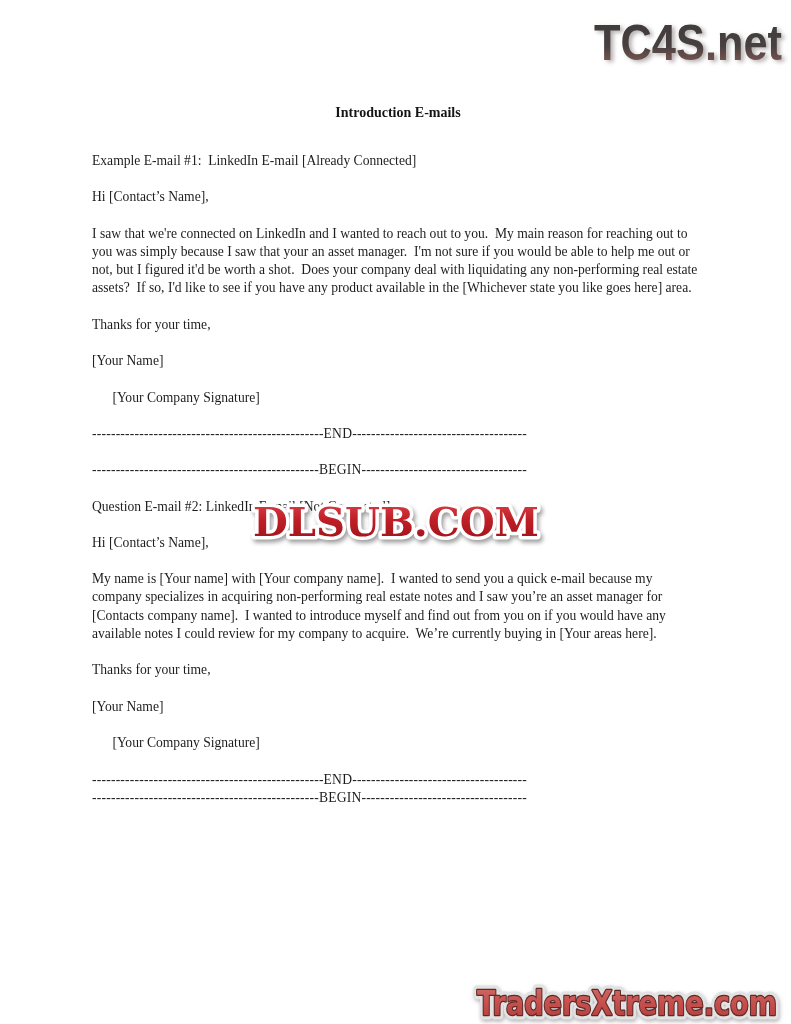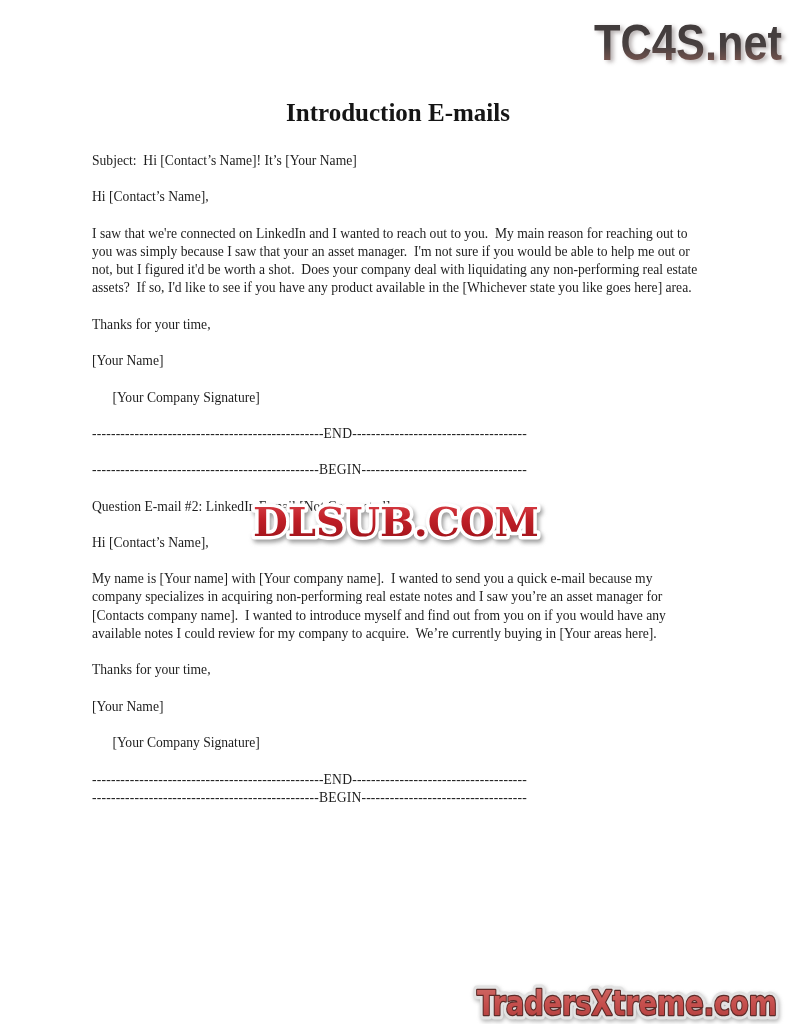--- a/index.html
+++ b/index.html
@@ -20,21 +20,21 @@
   }
   .content {
     position: absolute;
     top: 92px;
     left: 92px;
     width: 612px;
     font-size: 13.6px;
     line-height: 18.3px;
   }
   .doc-title {
-    font-size: 25px;
+    font-size: 14px;
     line-height: 26px;
     font-weight: bold;
     text-align: center;
     margin: 0 0 26px 0;
     color: #151515;
   }
   .para {
     margin: 0 0 18px 0;
     white-space: pre-wrap;
   }
@@ -78,21 +78,21 @@
       </linearGradient>
     </defs>
     <text x="196" y="50" text-anchor="end" font-family="Liberation Sans, sans-serif" font-weight="bold" font-size="50" fill="url(#gradTop)" textLength="188" lengthAdjust="spacingAndGlyphs">TC4S.net</text>
   </svg>
 
   <div class="content">
 
     <h1 class="doc-title">Introduction E-mails</h1>
 
 
-    <p class="para">Subject:  Hi [Contact’s Name]! It’s [Your Name]</p>
+    <p class="para">Example E-mail #1:  LinkedIn E-mail [Already Connected]</p>
     <p class="para">Hi [Contact’s Name],</p>
     <p class="para">I saw that we're connected on LinkedIn and I wanted to reach out to you.  My main reason for reaching out to you was simply because I saw that your an asset manager.  I'm not sure if you would be able to help me out or not, but I figured it'd be worth a shot.  Does your company deal with liquidating any non-performing real estate assets?  If so, I'd like to see if you have any product available in the [Whichever state you like goes here] area.</p>
     <p class="para">Thanks for your time,</p>
     <p class="para"><span>[Your Name]</span><br>
       <span>[Your Company Signature]</span></p>
 
     <p class="para divider-line">-------------------------------------------------END-------------------------------------</p>
     <p class="para divider-line">------------------------------------------------BEGIN-----------------------------------</p>
 
     <p class="para">Question E-mail #2: LinkedIn E-mail [Not Connected]</p>

